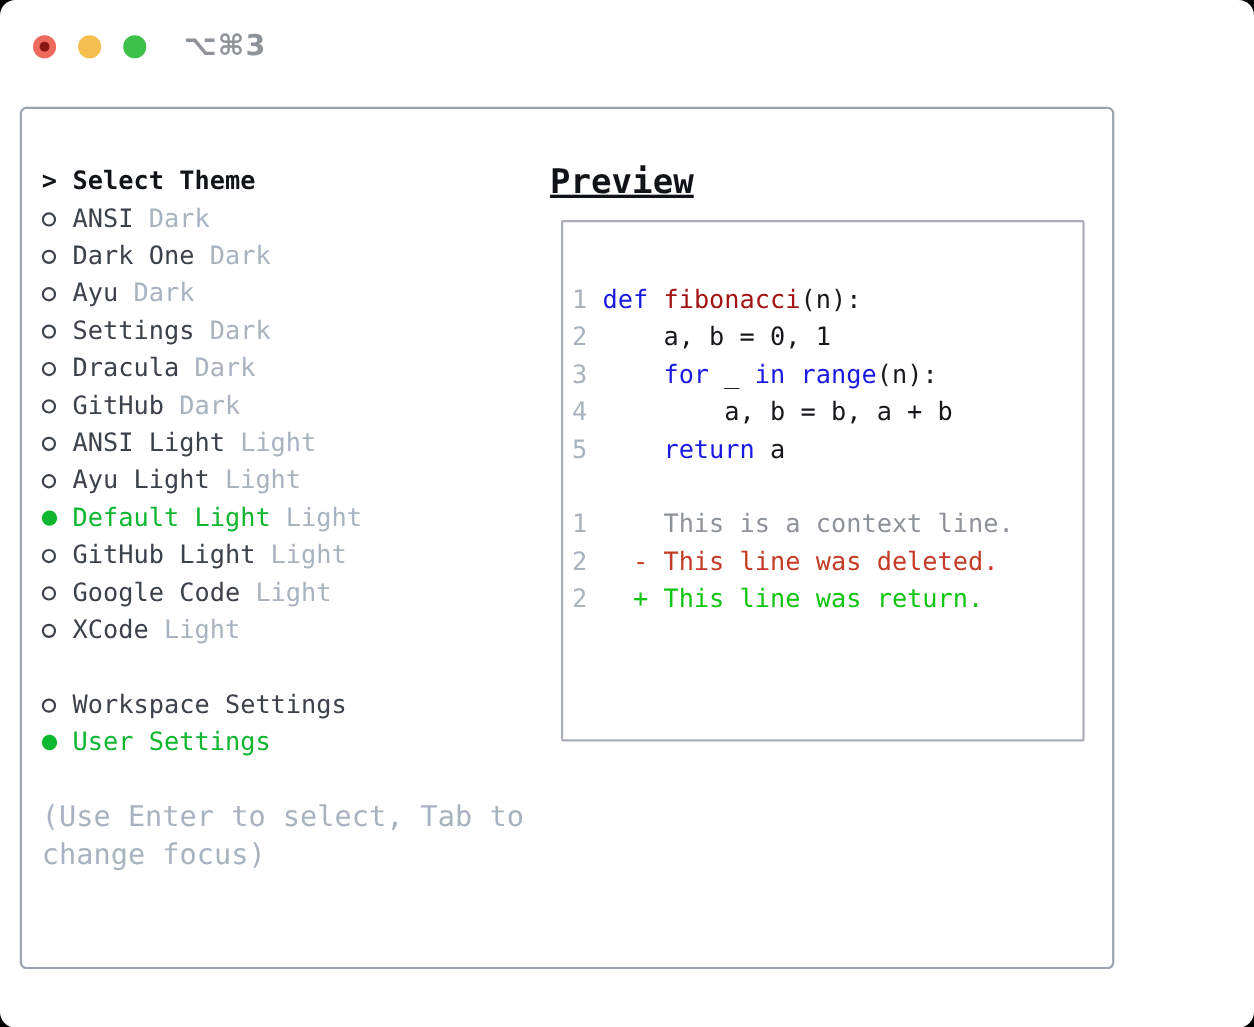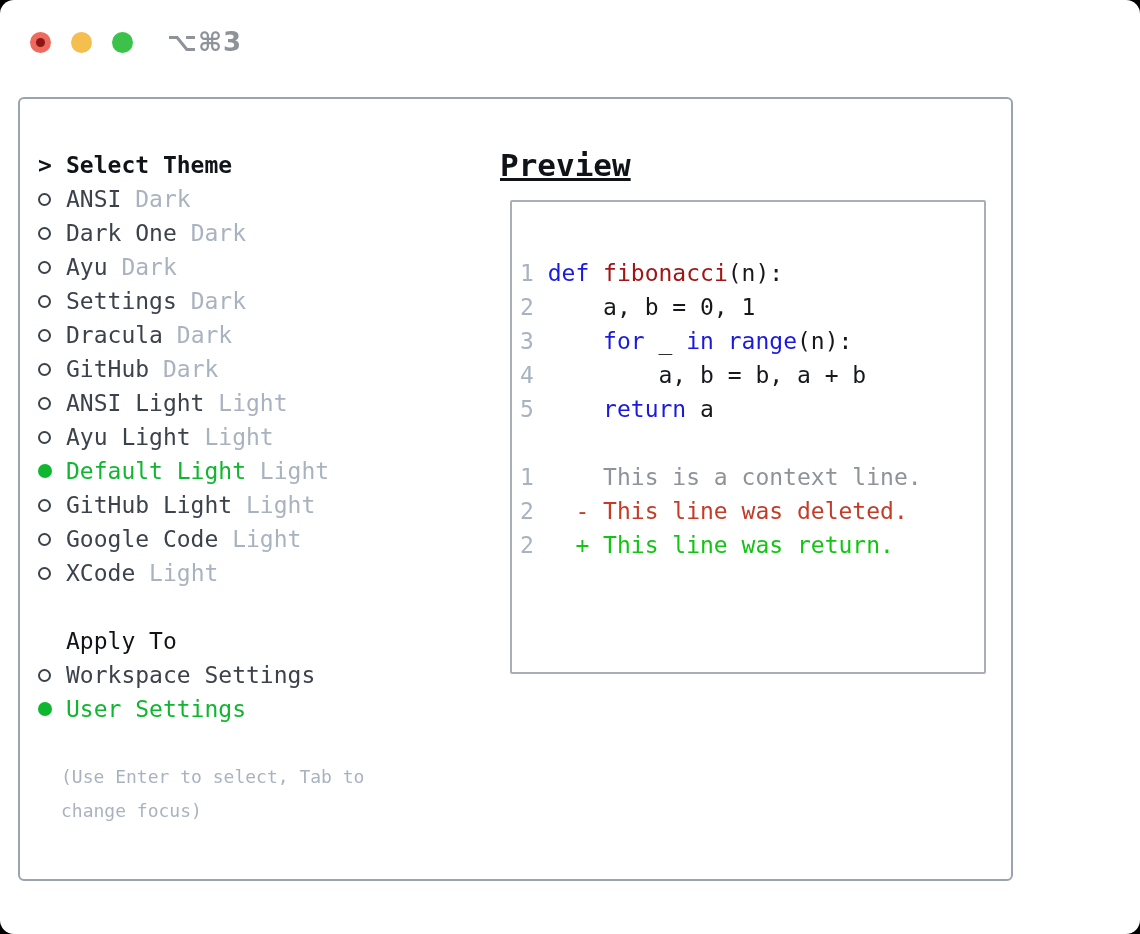--- a/index.html
+++ b/index.html
@@ -30,21 +30,21 @@
   .marker{width:28px;flex:none;display:flex;align-items:center;}
   .prompt{font-weight:bold;color:var(--heading);font-size:23px;}
   .heading{font-weight:bold;color:var(--heading);}
   .circle{width:13px;height:13px;border:2px solid var(--item);border-radius:50%;box-sizing:border-box;}
   .circle.filled{width:14px;height:14px;border:none;background:var(--selected_green);}
   .name{color:var(--item);}
   .name.selected{color:var(--selected_green);}
   .tag{color:var(--muted);margin-left:1ch;}
   .subheading{color:var(--heading);}
   .spacer{height:34px;}
-  .help-line{height:34px;line-height:34px;font-size:18px;color:var(--muted);white-space:pre;margin-left:23px;}
+  .help-line{height:34px;line-height:34px;font-size:26px;color:var(--muted);white-space:pre;}
   
   .preview-title{
     position:absolute;left:480px;top:49px;height:34px;line-height:34px;
     font-size:31px;font-weight:bold;color:var(--heading);text-decoration:underline;
   }
   .preview-box{
     position:absolute;left:490px;top:101px;width:476px;height:474px;
     border:2px solid var(--preview_border);border-radius:2px;box-sizing:border-box;background:#fff;
   }
   .code{padding:54px 0 0 8px;}
@@ -89,24 +89,20 @@
           <div class="row"><span class="marker"><span class="circle"></span></span><span class="name">ANSI Light</span><span class="tag">Light</span></div>
           <div class="row"><span class="marker"><span class="circle"></span></span><span class="name">Ayu Light</span><span class="tag">Light</span></div>
           <div class="row"><span class="marker"><span class="circle filled"></span></span><span class="name selected">Default Light</span><span class="tag">Light</span></div>
           <div class="row"><span class="marker"><span class="circle"></span></span><span class="name">GitHub Light</span><span class="tag">Light</span></div>
           <div class="row"><span class="marker"><span class="circle"></span></span><span class="name">Google Code</span><span class="tag">Light</span></div>
           <div class="row"><span class="marker"><span class="circle"></span></span><span class="name">XCode</span><span class="tag">Light</span></div>
         </div>
 
       <div class="spacer"></div>
 
-      <div class="row">
-        <span class="marker"></span>
-        <span class="subheading">Apply To</span>
-      </div>
 
       <div id="apply-list">
           <div class="row"><span class="marker"><span class="circle"></span></span><span class="name">Workspace Settings</span></div>
           <div class="row"><span class="marker"><span class="circle filled"></span></span><span class="name selected">User Settings</span></div>
         </div>
 
       <div class="spacer"></div>
 
       <div class="help-line">(Use Enter to select, Tab to</div>
       <div class="help-line">change focus)</div>

